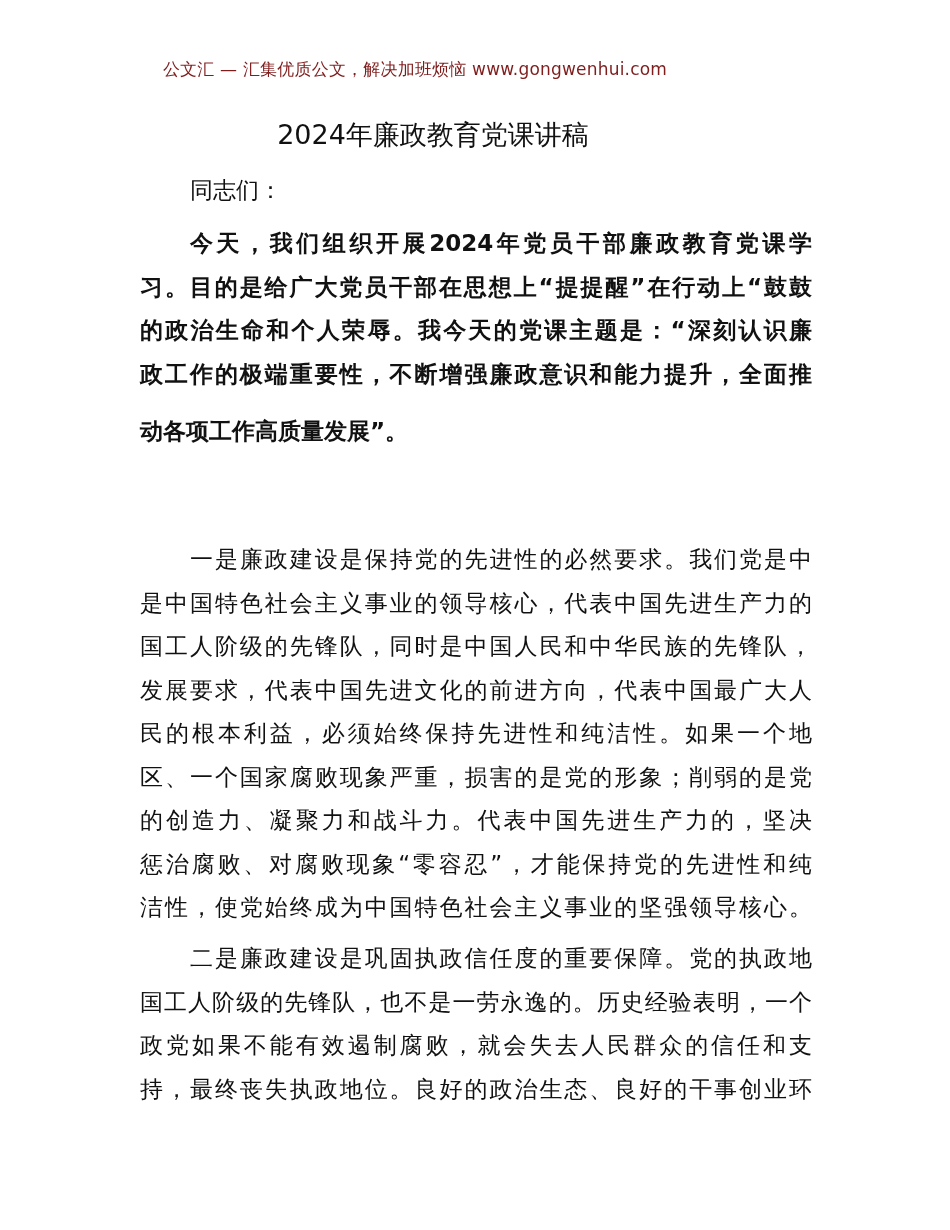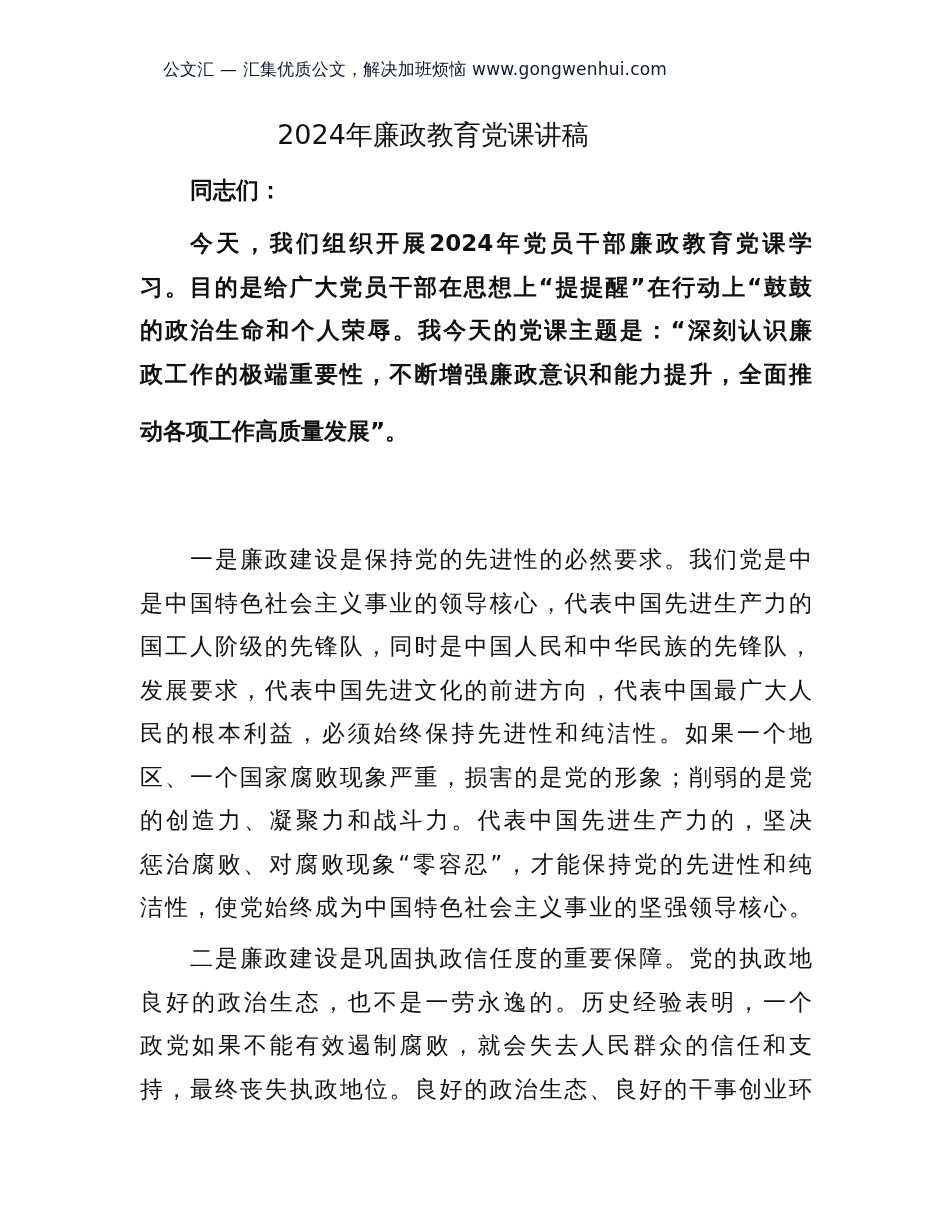--- a/index.html
+++ b/index.html
@@ -1,22 +1,22 @@
 <!DOCTYPE html>
 <html><head>
 <meta charset="utf-8">
 <style>
   html, body { margin: 0; padding: 0; background: #ffffff; }
   body { width: 950px; height: 1230px; position: relative; overflow: hidden;
          font-family: "DejaVu Sans", "Liberation Sans", sans-serif; color: #111111; }
   .header-banner { position: absolute; top: 58px; left: 0; width: 830px; text-align: center;
-                   font-size: 17px; color: #0f172a; letter-spacing: 0.2px; }
+                   font-size: 17px; color: #7f1d1d; letter-spacing: 0.2px; }
   .doc-title { position: absolute; top: 117px; left: 0; width: 866px; text-align: center;
                font-size: 27px; color: #111; }
-  .salutation { position: absolute; top: 175px; left: 190px; font-size: 23px; font-weight: bold; }
+  .salutation { position: absolute; top: 175px; left: 190px; font-size: 23px; }
   .body-block { position: absolute; left: 140px; width: 672px; }
   .line { height: 43.5px; line-height: 43.5px; font-size: 23px; white-space: nowrap;
           text-align: justify; text-align-last: justify; }
   .line.first { padding-left: 50px; }
   .line.last { text-align-last: left; margin-top: 14px; }
 </style>
 </head>
 <body>
 
 <div class="header-banner">公文汇 — 汇集优质公文，解决加班烦恼 www.gongwenhui.com</div>
@@ -40,16 +40,16 @@
   <div class="line">发展要求，代表中国先进文化的前进方向，代表中国最广大人</div>
   <div class="line">民的根本利益，必须始终保持先进性和纯洁性。如果一个地</div>
   <div class="line">区、一个国家腐败现象严重，损害的是党的形象；削弱的是党</div>
   <div class="line">的创造力、凝聚力和战斗力。代表中国先进生产力的，坚决</div>
   <div class="line">惩治腐败、对腐败现象“零容忍”，才能保持党的先进性和纯</div>
   <div class="line">洁性，使党始终成为中国特色社会主义事业的坚强领导核心。</div>
 </div>
 
 <div class="body-block" style="top:937px;">
   <div class="line first">二是廉政建设是巩固执政信任度的重要保障。党的执政地</div>
-  <div class="line">良好的政治生态，也不是一劳永逸的。历史经验表明，一个</div>
+  <div class="line">国工人阶级的先锋队，也不是一劳永逸的。历史经验表明，一个</div>
   <div class="line">政党如果不能有效遏制腐败，就会失去人民群众的信任和支</div>
   <div class="line">持，最终丧失执政地位。良好的政治生态、良好的干事创业环</div>
 </div>
 
 </body></html>

